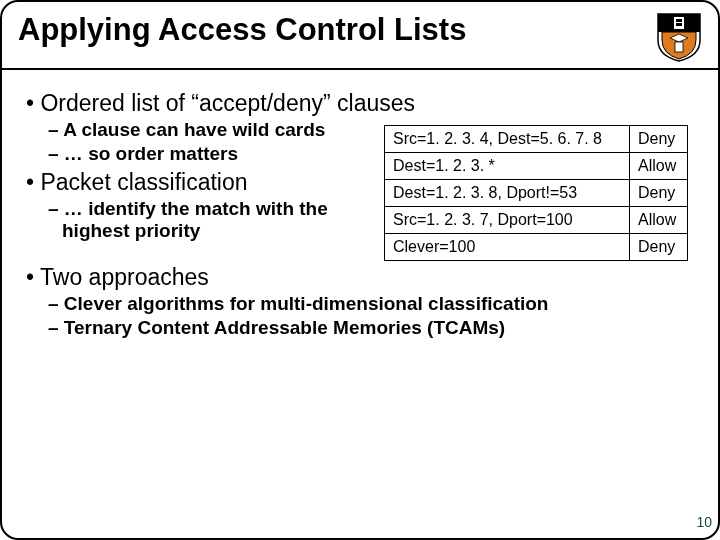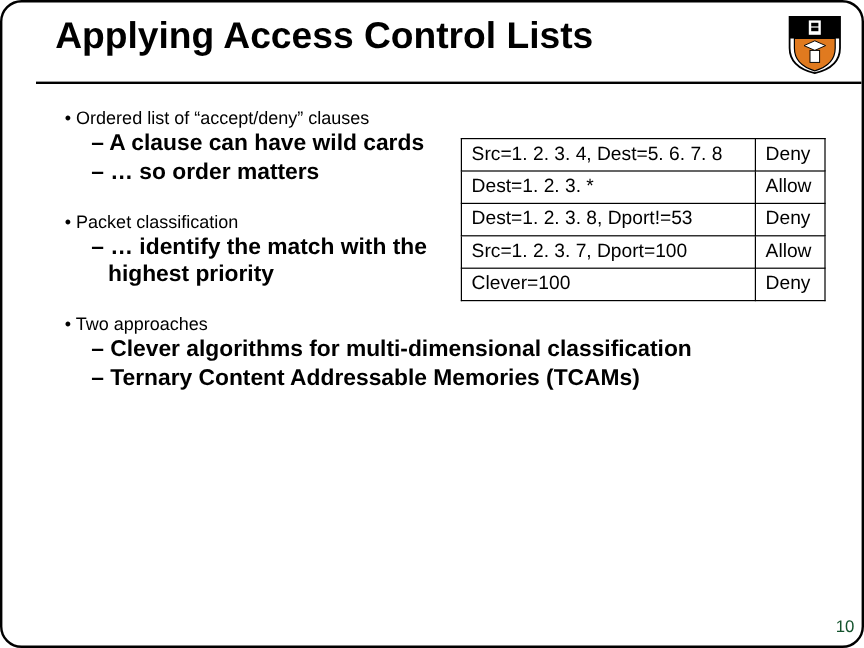--- a/index.html
+++ b/index.html
@@ -12,21 +12,20 @@
     font-family: Arial, Helvetica, sans-serif;
     position: relative;
   }
   .slide {
     width: 720px;
     height: 540px;
     border: 2px solid #000;
     border-radius: 18px;
     position: relative;
     overflow: hidden;
-    padding-left: 28px;
   }
   .title-row {
     padding: 10px 16px 4px 16px;
     display: flex;
     align-items: flex-start;
     justify-content: space-between;
   }
   .title {
     font-size: 31px;
     font-weight: bold;
@@ -41,21 +40,21 @@
   }
   .title-underline {
     border-top: 2px solid #000;
     margin: 2px 0 0 0;
   }
   .body {
     padding: 12px 24px 0 24px;
     position: relative;
   }
   .bullet-1 {
-    font-size: 15px;
+    font-size: 23px;
     color: #000;
     margin: 8px 0 2px 0;
     padding-left: 14px;
     text-indent: -14px;
   }
   .bullet-1::before { content: "• "; }
   .bullet-2 {
     font-size: 19px;
     color: #000;
     margin: 2px 0 2px 22px;
@@ -114,21 +113,21 @@
 
   <div class="body">
 
     <div class="bullet-1">Ordered list of “accept/deny” clauses</div>
 
     <div class="two-col">
       <div class="left-col">
         <div class="bullet-2">A clause can have wild cards</div>
         <div class="bullet-2">… so order matters</div>
 
-        <div class="bullet-1" style="margin-top:22px">Packet classification</div>
+        <div class="bullet-1" style="margin-top:4px">Packet classification</div>
         <div class="bullet-2">… identify the match with the highest priority</div>
       </div>
 
       <table class="acl-table">
         <tbody>
           <tr>
             <td class="rule">Src=1. 2. 3. 4, Dest=5. 6. 7. 8</td>
             <td class="act">Deny</td>
           </tr>
           <tr>

